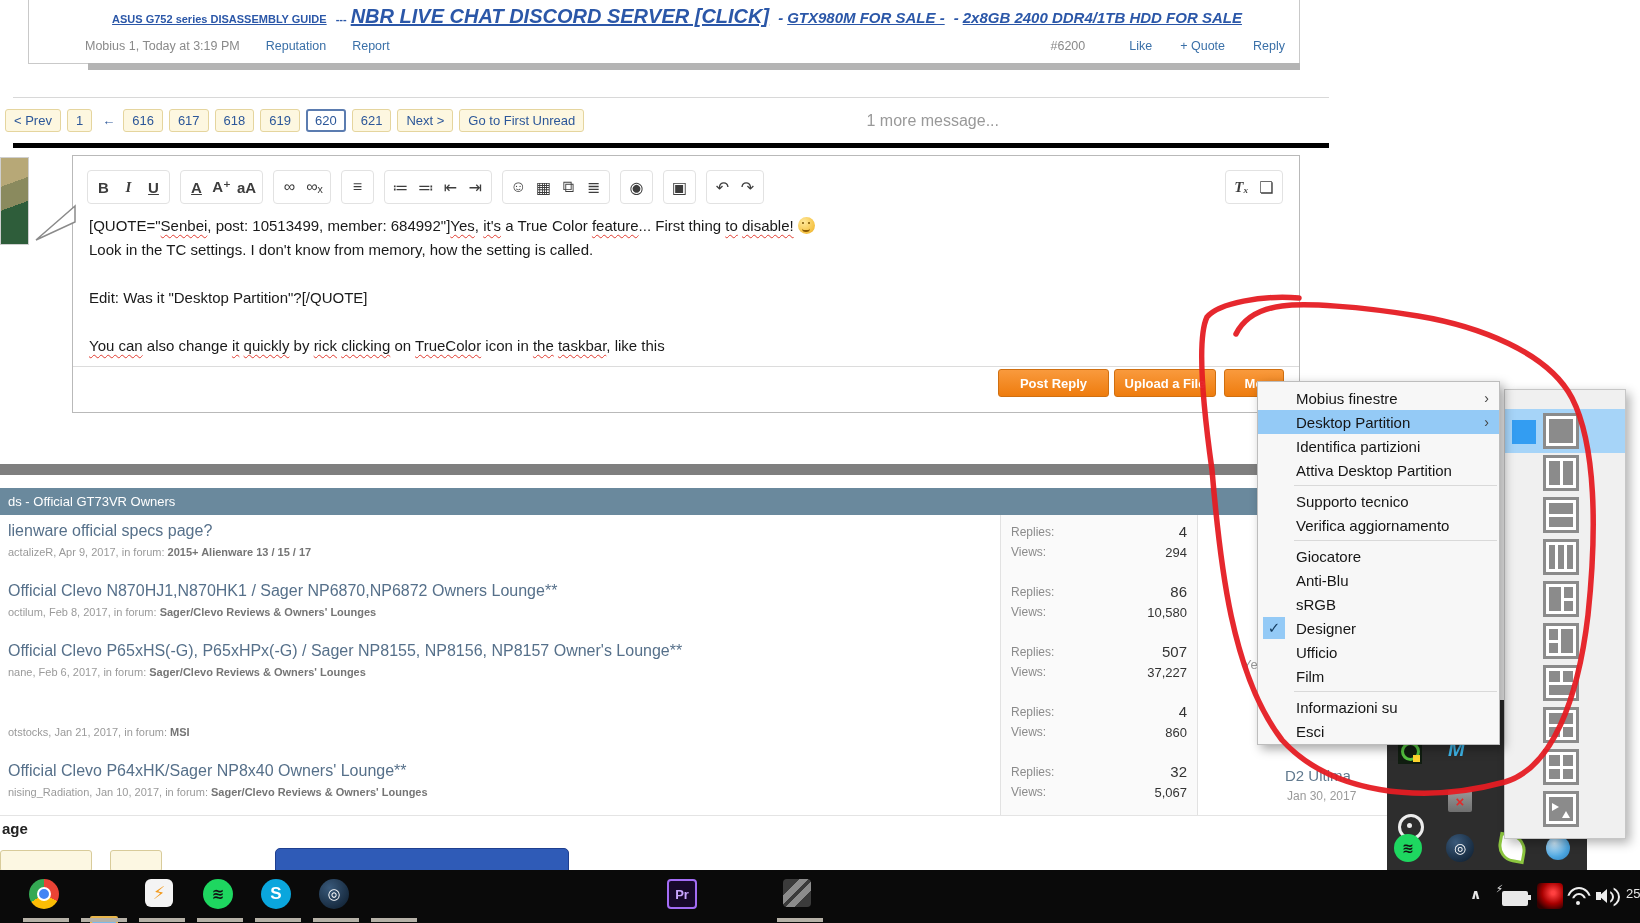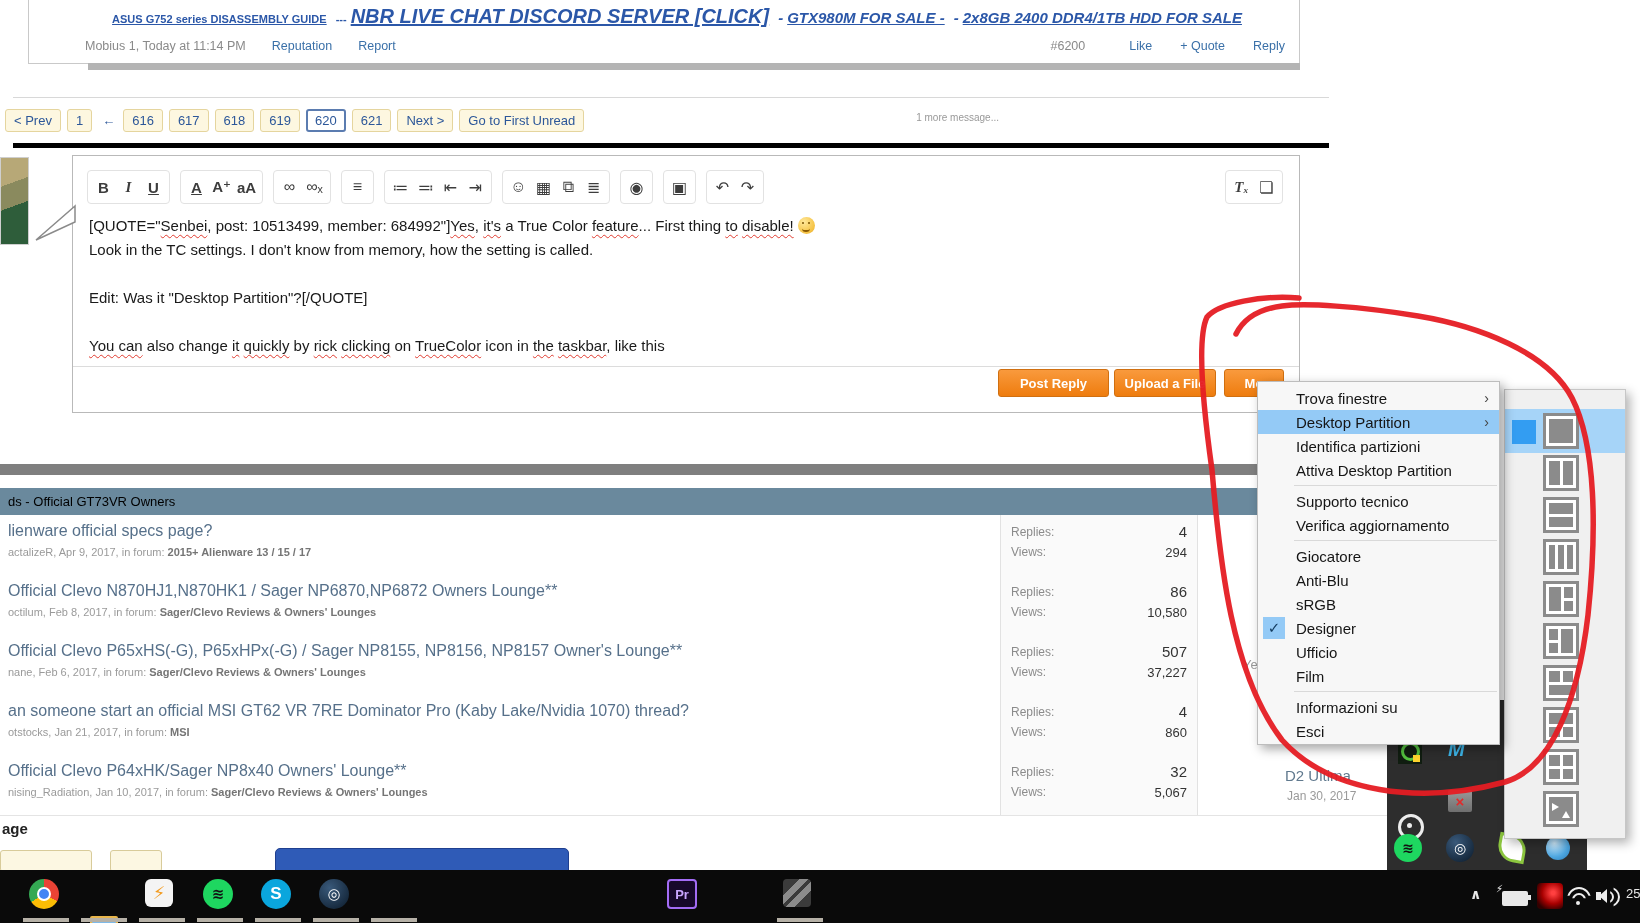--- a/index.html
+++ b/index.html
@@ -20,21 +20,21 @@
   #post-actions span{margin-left:16px;margin-top:40px;}
   #gray-strip{left:88px;top:63px;width:1212px;height:7px;background:#b4b4b4;}
 
   
   #pagination{left:13px;top:97px;width:1316px;height:45px;border-top:1px solid #d8d8d8;border-bottom:5px solid #000000;}
   #pg-row{position:absolute;left:-8px;top:11px;display:flex;align-items:center;}
   .pgbtn{background:#fdf7e0;border:1px solid #e5d59e;color:#2c5799;font-size:13px;
          padding:3px 8px;border-radius:3px;margin-right:6px;white-space:nowrap;}
   .pgbtn.current{background:#fff;border:2px solid #5b7cb0;padding:2px 7px;}
   .pg-arrow{color:#2c5799;font-size:13px;margin:0 8px 0 4px;}
-  #pg-note{position:absolute;right:330px;top:14px;font-size:10px;color:#999;margin-left:36px;}
+  #pg-note{position:absolute;right:330px;top:14px;font-size:16px;color:#999;margin-left:36px;}
 
   
   #editor-box{left:72px;top:155px;width:1226px;height:256px;border:1px solid #b9b9b9;background:#fff;}
   #toolbar{position:absolute;left:14px;top:14px;display:flex;align-items:center;}
   .tb-group{display:flex;border:1px solid #e2e2e2;border-radius:4px;background:#fff;height:32px;
             align-items:center;margin-right:10px;padding:0 3px;}
   .tb-btn{width:25px;height:26px;display:flex;align-items:center;justify-content:center;
           color:#3d3d3d;font-size:15px;font-weight:bold;}
   .tb-btn.it{font-style:italic;font-family:"Liberation Serif",serif;}
   .tb-btn.un{text-decoration:underline;}
@@ -55,21 +55,21 @@
   .orange-btn{position:absolute;top:213px;height:28px;display:flex;align-items:center;justify-content:center;
          background:linear-gradient(#f99a3d,#ee7c0e);color:#fff;font-weight:bold;font-size:13px;
          border:1px solid #d06f10;border-radius:3px;box-sizing:border-box;}
 
   
   #avatar-frag{left:0;top:157px;width:27px;height:86px;
       background:linear-gradient(160deg,#b7a877 0 30%,#8a8a5e 30% 55%,#2e5d3a 55% 100%);border:1px solid #cfcfcf;}
 
   
   #tbl-topbar{left:0;top:464px;width:1424px;height:11px;background:#7f7f7f;}
-  #tbl-header{left:0;top:488px;width:1424px;height:27px;background:#6a899d;color:#000000;
+  #tbl-header{left:0;top:488px;width:1424px;height:27px;background:#6a899d;color:#ffffff;
               font-size:13px;line-height:27px;padding-left:8px;box-sizing:border-box;}
   #tbl-rows{left:0;top:515px;width:1424px;}
   .thr-row{position:absolute;left:0;width:1424px;height:60px;border-bottom:1px solid #e4e4e4;background:#fff;}
   .thr-title{position:absolute;left:8px;top:7px;font-size:16px;color:#56708a;white-space:nowrap;}
   .thr-meta{position:absolute;left:8px;top:31px;font-size:11px;color:#9a9a9a;white-space:nowrap;}
   .thr-meta b{color:#757575;}
   .thr-stats{position:absolute;left:1000px;top:0;width:196px;height:100%;
              border-left:1px solid #e2e2e2;border-right:1px solid #e2e2e2;background:#fafafa;}
   .st-label{position:absolute;left:10px;font-size:12px;color:#8b8b8b;}
   .st-val{position:absolute;right:10px;text-align:right;color:#333;}
@@ -191,21 +191,21 @@
   
   #annotation{left:0;top:0;z-index:60;pointer-events:none;}
   #bubble-pointer{left:30px;top:198px;z-index:6;}
 </style>
 </head>
 <body>
 
 <div class="abs" id="post-box">
   <div id="sig"><span class="sig-s" style="margin-right: 4px;">ASUS G752 series DISASSEMBLY GUIDE</span><span class="sig-s sig-sep" style="margin-right: 4px;">---</span><span class="sig-l" style="margin-right: 4px;">NBR LIVE CHAT DISCORD SERVER [CLICK]</span><span class="sig-m sig-sep" style="margin-right: 4px;">-</span><span class="sig-m" style="margin-right: 4px;">GTX980M FOR SALE -</span><span class="sig-m sig-sep" style="margin-right: 4px;">-</span><span class="sig-m" style="margin-right: 4px;">2x8GB 2400 DDR4/1TB HDD FOR SALE</span></div>
   <div id="post-meta">
-    <span>Mobius 1, Today at 11:14 PM</span><span id="post-meta-links"><span class="blue-link">Reputation</span><span class="blue-link">Report</span></span>
+    <span>Mobius 1, Today at 3:19 PM</span><span id="post-meta-links"><span class="blue-link">Reputation</span><span class="blue-link">Report</span></span>
   </div>
   <div id="post-actions">
     <span>#6200</span><span id="post-action-links"><span class="blue-link">Like</span><span class="blue-link">+ Quote</span><span class="blue-link">Reply</span></span>
   </div>
 </div>
 <div class="abs" id="gray-strip"></div>
 
 <div class="abs" id="pagination">
   <div id="pg-row">
       <div class="pgbtn">&lt; Prev</div>
@@ -318,21 +318,20 @@
       <div class="thr-meta"><span>nane, Feb 6, 2017, in forum: </span><b>Sager/Clevo Reviews &amp; Owners' Lounges</b></div>
       <div class="thr-stats">
         <div class="st-label" style="top: 10px;">Replies:</div>
         <div class="st-val" style="top: 8px; font-size: 15px;">507</div>
         <div class="st-label" style="top: 30px;">Views:</div>
         <div class="st-val" style="top: 30px; font-size: 13px;">37,227</div>
       </div>
       <div class="thr-last-partial">Ye</div>
     </div>
     <div class="thr-row" style="top: 180px;">
-      <div class="thr-title">an someone start an official MSI GT62 VR 7RE Dominator Pro (Kaby Lake/Nvidia 1070) thread?</div>
       <div class="thr-meta"><span>otstocks, Jan 21, 2017, in forum: </span><b>MSI</b></div>
       <div class="thr-stats">
         <div class="st-label" style="top: 10px;">Replies:</div>
         <div class="st-val" style="top: 8px; font-size: 15px;">4</div>
         <div class="st-label" style="top: 30px;">Views:</div>
         <div class="st-val" style="top: 30px; font-size: 13px;">860</div>
       </div>
     </div>
     <div class="thr-row" style="top: 240px;">
       <div class="thr-title">Official Clevo P64xHK/Sager NP8x40 Owners' Lounge**</div>
@@ -400,21 +399,21 @@
       <i></i>
       <i></i>
     </div>
     <div class="pticon pt-custom" style="top: 401px;">
       <i></i>
     </div>
   </div>
 
 <div class="abs" id="context-menu">
     <div class="menu-item">
-      <span>Trova finestre</span>
+      <span>Mobius finestre</span>
       <span class="menu-arrow">›</span>
     </div>
     <div class="menu-item hl">
       <span>Desktop Partition</span>
       <span class="menu-arrow">›</span>
     </div>
     <div class="menu-item">
       <span>Identifica partizioni</span>
     </div>
     <div class="menu-item">

